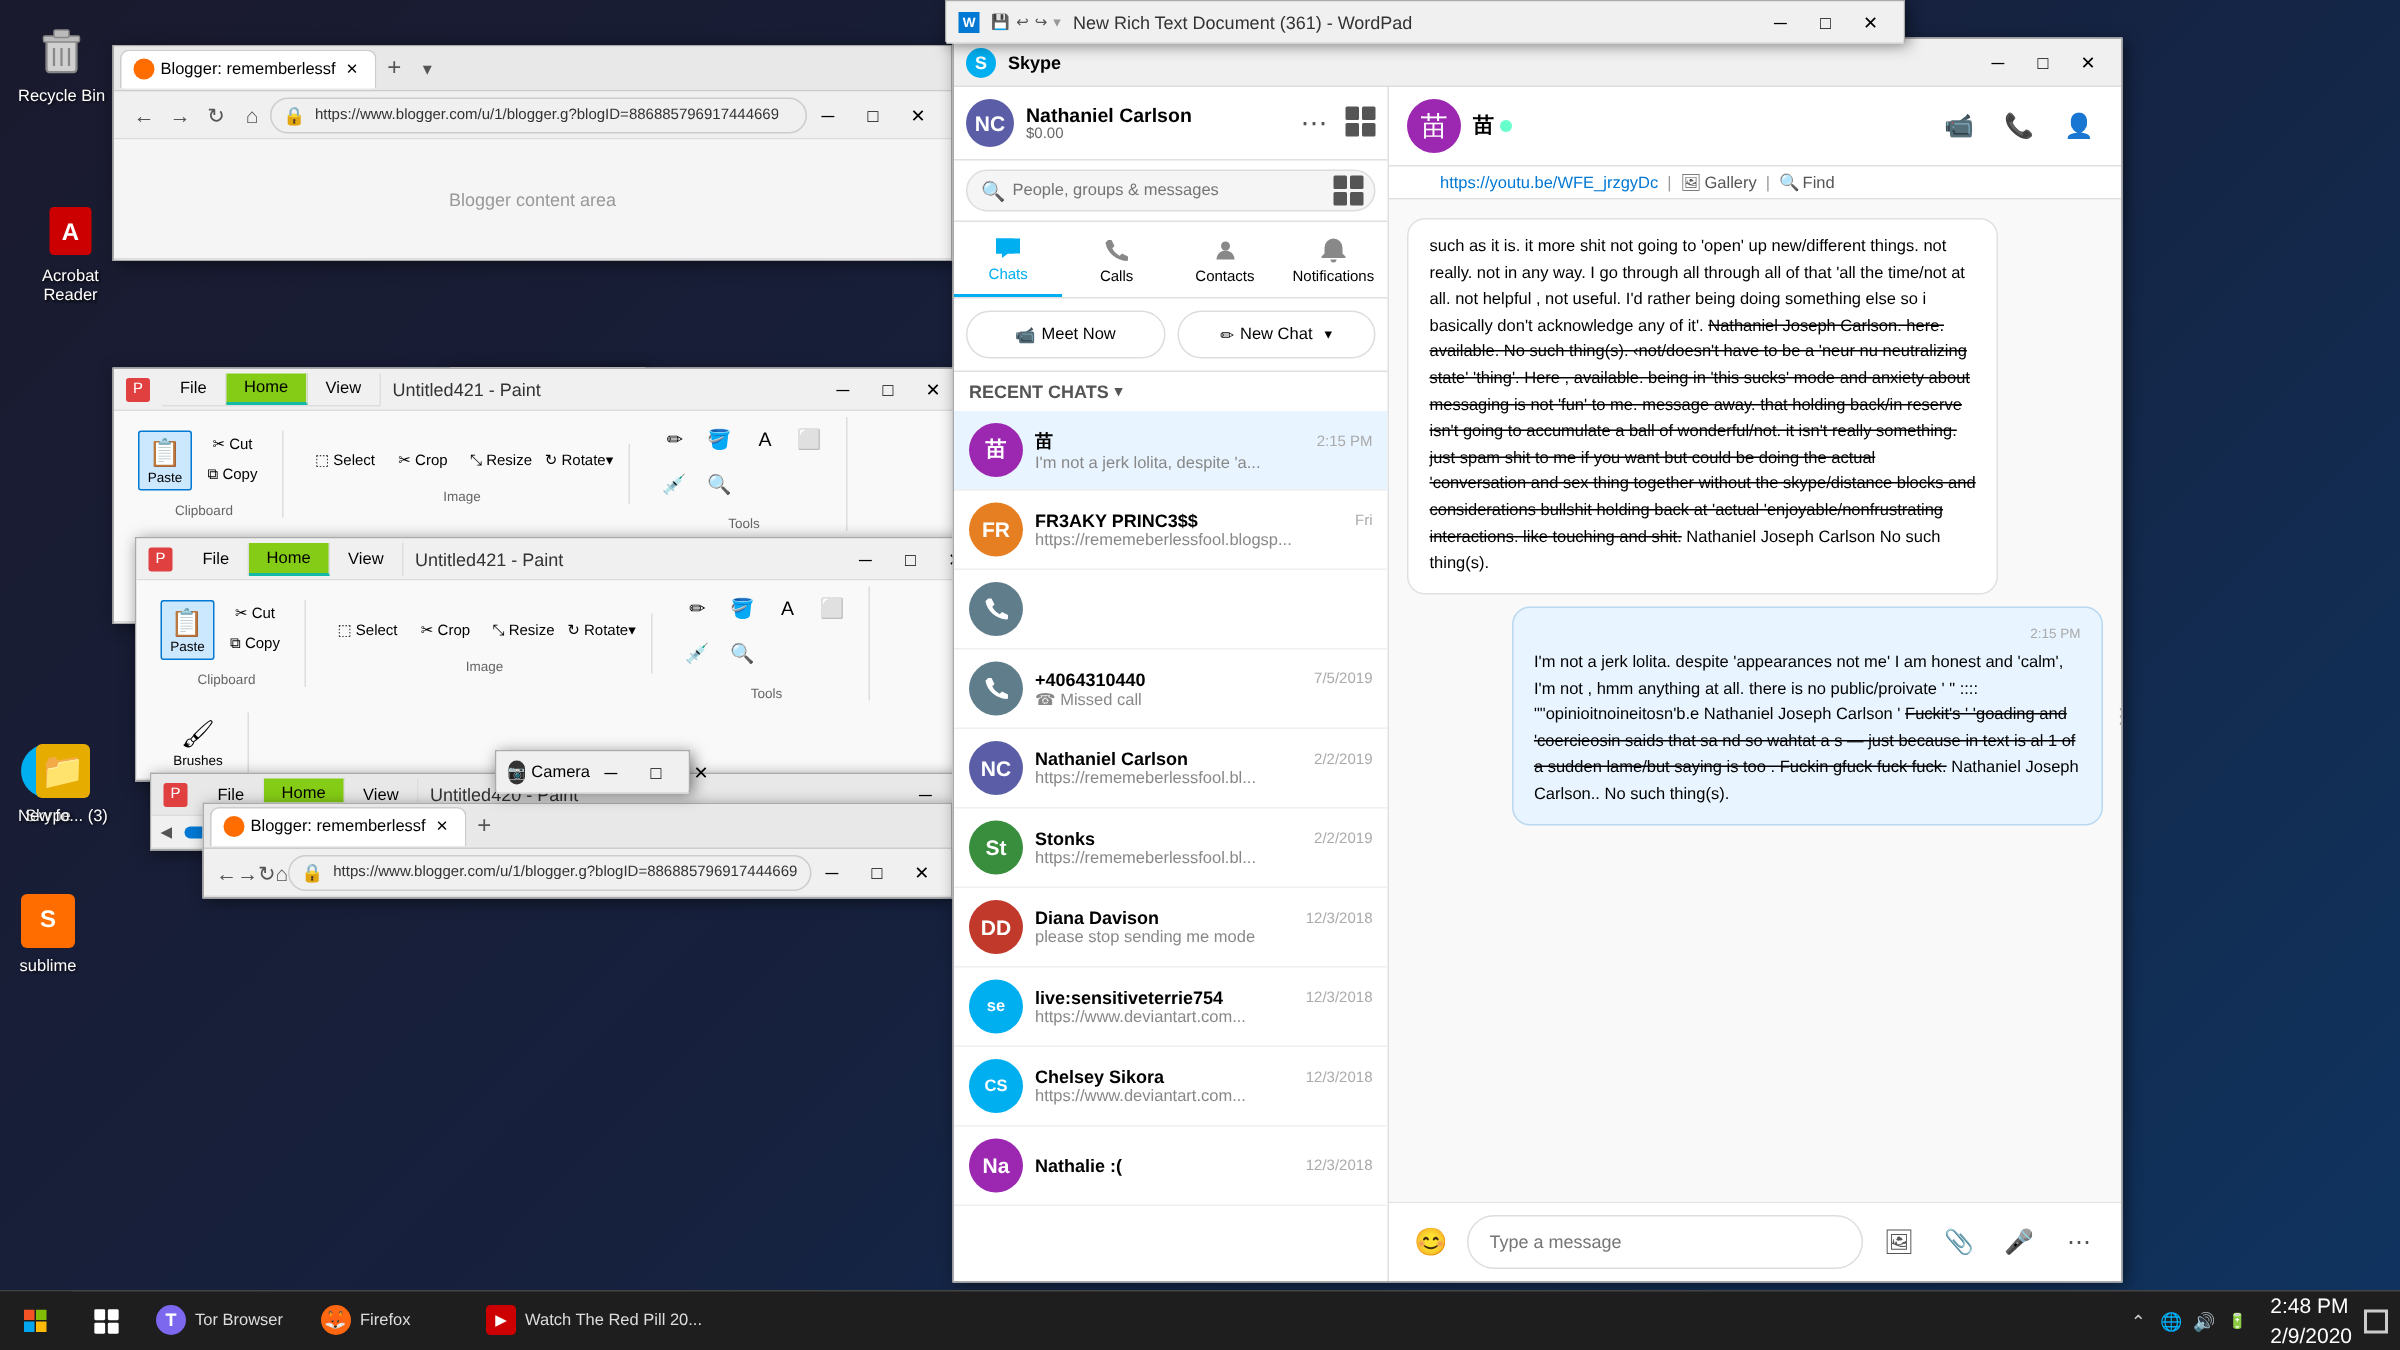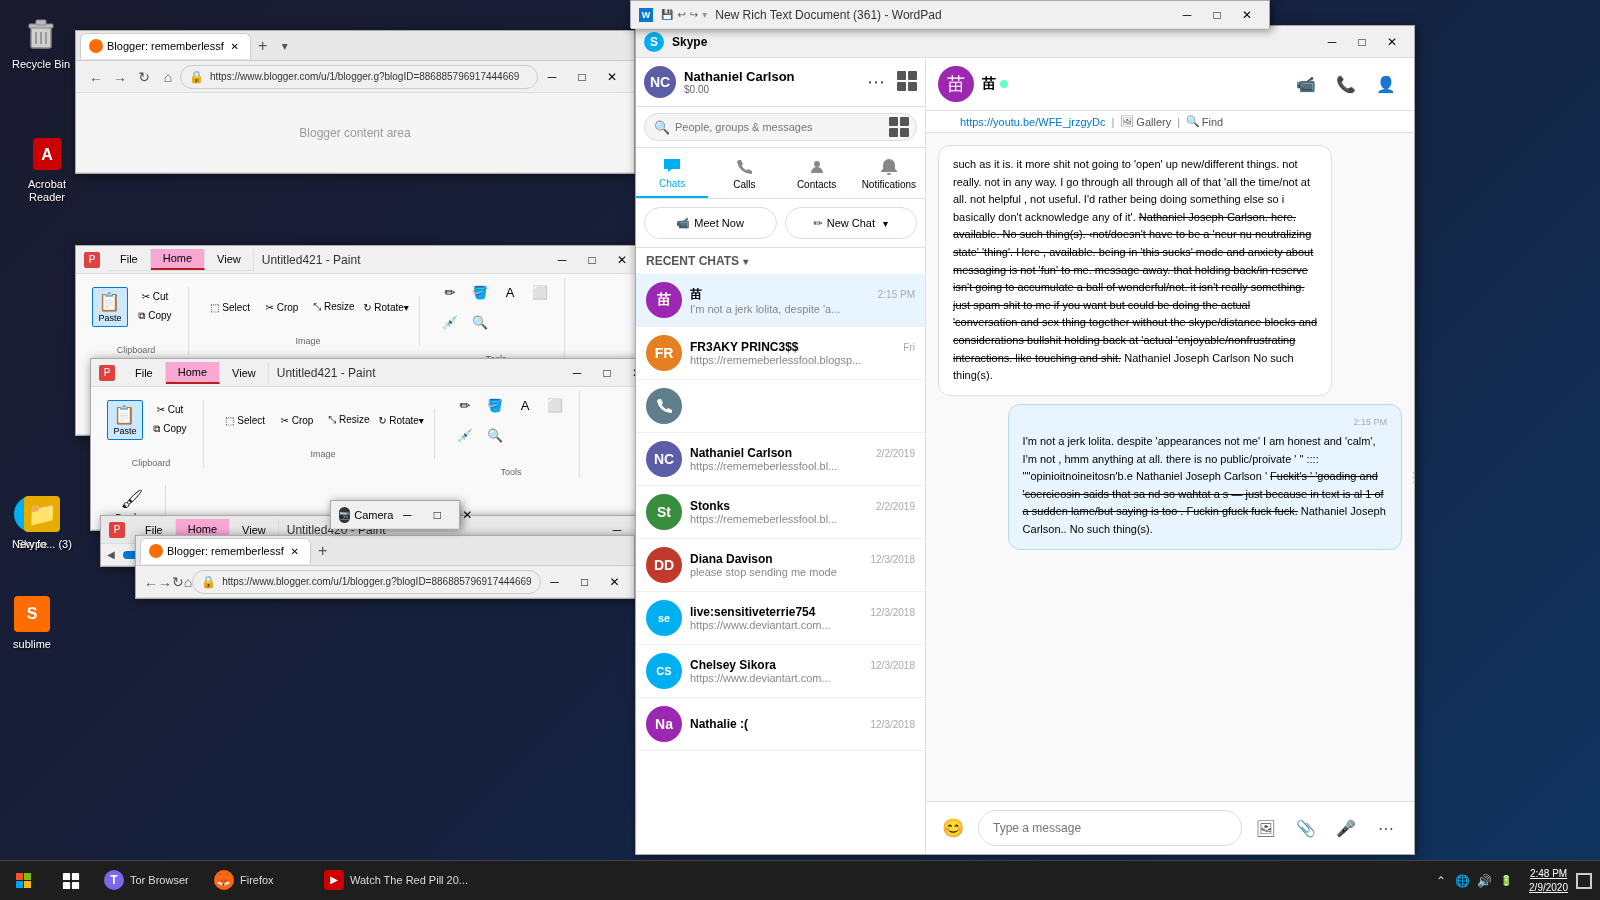--- a/index.html
+++ b/index.html
@@ -10,45 +10,45 @@
 
     
     .taskbar { position: absolute; bottom: 0; left: 0; width: 1600px; height: 40px; background: #1e1e1e; display: flex; align-items: center; z-index: 1000; border-top: 1px solid #444; }
     .taskbar-start { width: 48px; height: 40px; background: #1e1e1e; display: flex; align-items: center; justify-content: center; cursor: pointer; }
     .taskbar-start svg { width: 16px; height: 16px; fill: white; }
     .taskbar-search { width: 260px; height: 40px; background: #2d2d2d; display: flex; align-items: center; padding: 0 10px; gap: 8px; cursor: text; }
     .taskbar-search input { background: transparent; border: none; outline: none; color: #ccc; font-size: 12px; width: 180px; }
     .taskbar-search svg { width: 14px; height: 14px; fill: #aaa; }
     .taskbar-icon { width: 46px; height: 40px; display: flex; align-items: center; justify-content: center; cursor: pointer; }
     .taskbar-right { margin-left: auto; display: flex; align-items: center; padding-right: 8px; gap: 8px; }
-    .taskbar-time { color: white; font-size: 10px; text-align: center; line-height: 1.4; text-decoration: underline; }
+    .taskbar-time { color: white; font-size: 14px; text-align: left; line-height: 1.4; }
 
     
     .desktop-icon { position: absolute; display: flex; flex-direction: column; align-items: center; gap: 4px; cursor: pointer; padding: 4px; border-radius: 4px; }
     .desktop-icon .icon-img { width: 40px; height: 40px; display: flex; align-items: center; justify-content: center; }
     .desktop-icon .icon-label { color: white; font-size: 11px; text-align: center; text-shadow: 1px 1px 2px rgba(0,0,0,0.8); max-width: 70px; line-height: 1.2; }
 
     
     .window { position: absolute; background: white; border: 1px solid #aaa; box-shadow: 2px 2px 10px rgba(0,0,0,0.5); }
     .window-titlebar { height: 28px; background: #f0f0f0; display: flex; align-items: center; padding: 0 8px; border-bottom: 1px solid #ddd; }
     .window-titlebar-text { font-size: 12px; color: #333; flex: 1; overflow: hidden; white-space: nowrap; text-overflow: ellipsis; }
     .window-controls { display: flex; gap: 2px; }
     .win-ctrl { width: 28px; height: 22px; display: flex; align-items: center; justify-content: center; font-size: 12px; cursor: pointer; border-radius: 2px; }
 
     
     .paint-window { width: 640px; }
     .paint-tabs { display: flex; height: 22px; border-bottom: 1px solid #ddd; }
     .paint-tab { padding: 0 12px; font-size: 11px; display: flex; align-items: center; cursor: pointer; border-right: 1px solid #ddd; }
-    .paint-tab.active { background: #f9a8d4; border-bottom: 2px solid #b91c1c; }
+    .paint-tab.active { background: #84cc16; border-bottom: 2px solid #14b8a6; }
     .paint-toolbar { display: flex; align-items: center; padding: 4px 8px; gap: 8px; min-height: 60px; flex-wrap: wrap; }
     .paint-group { display: flex; flex-direction: column; align-items: center; padding: 0 8px; border-right: 1px solid #ddd; }
     .paint-group-tools { display: flex; gap: 2px; flex-wrap: wrap; }
     .paint-btn { width: 28px; height: 28px; display: flex; align-items: center; justify-content: center; cursor: pointer; border: 1px solid transparent; border-radius: 2px; font-size: 13px; }
     .paint-btn.active { background: #cce8ff; border-color: #0078d4; }
-    .paint-group-label { font-size: 9px; color: #666; margin-top: 18px; }
+    .paint-group-label { font-size: 9px; color: #666; margin-top: 8px; }
     .browser-nav-btn { width: 24px; height: 24px; display: flex; align-items: center; justify-content: center; border-radius: 12px; cursor: pointer; font-size: 14px; color: #555; }
     .browser-tabs { display: flex; align-items: center; height: 30px; background: #e8e8e8; border-bottom: 1px solid #ccc; padding: 0 4px; }
     .browser-tab { height: 26px; min-width: 150px; max-width: 200px; background: white; border: 1px solid #ccc; border-bottom: none; border-radius: 6px 6px 0 0; display: flex; align-items: center; padding: 0 8px; font-size: 11px; gap: 4px; cursor: pointer; }
     .browser-tab .tab-close { width: 14px; height: 14px; display: flex; align-items: center; justify-content: center; border-radius: 7px; font-size: 10px; margin-left: auto; cursor: pointer; }
 
     
     .skype-window { background: white; display: flex; flex-direction: column; }
     .skype-titlebar { height: 32px; background: #f0f0f0; display: flex; align-items: center; padding: 0 8px; border-bottom: 1px solid #ddd; }
     .skype-titlebar-logo { width: 20px; height: 20px; background: #00aff0; border-radius: 10px; display: flex; align-items: center; justify-content: center; color: white; font-size: 12px; font-weight: bold; margin-right: 8px; }
     .skype-body { display: flex; flex: 1; overflow: hidden; }
@@ -509,20 +509,34 @@
           </div>
 
           <div class="skype-chat-item">
             <div class="skype-chat-avatar" style="background:#607d8b;">
               <svg width="20" height="20" viewBox="0 0 20 20" fill="white">
                   <path d="M4 4a1 1 0 011-1h2l2 4-1.5 1.5a11 11 0 005 5L14 12l4 2v2a1 1 0 01-1 1A15 15 0 013 5a1 1 0 011-1z"></path>
                 </svg>
             </div>
           </div>
 
+          <div class="skype-chat-item">
+            <div class="skype-chat-avatar" style="background:#607d8b;">
+              <svg width="20" height="20" viewBox="0 0 20 20" fill="white">
+                  <path d="M4 4a1 1 0 011-1h2l2 4-1.5 1.5a11 11 0 005 5L14 12l4 2v2a1 1 0 01-1 1A15 15 0 013 5a1 1 0 011-1z"></path>
+                </svg>
+            </div>
+            <div class="skype-chat-info">
+              <div class="skype-chat-header-info">
+                <span class="skype-chat-name">+4064310440</span>
+                <span class="skype-chat-time">7/5/2019</span>
+              </div>
+              <div class="skype-chat-preview">☎ Missed call</div>
+            </div>
+          </div>
 
           <div class="skype-chat-item">
             <div class="skype-chat-avatar" style="background:#5b5ea6;">NC</div>
             <div class="skype-chat-info">
               <div class="skype-chat-header-info">
                 <span class="skype-chat-name">Nathaniel Carlson</span>
                 <span class="skype-chat-time">2/2/2019</span>
               </div>
               <div class="skype-chat-preview">https://rememeberlessfool.bl...</div>
             </div>

